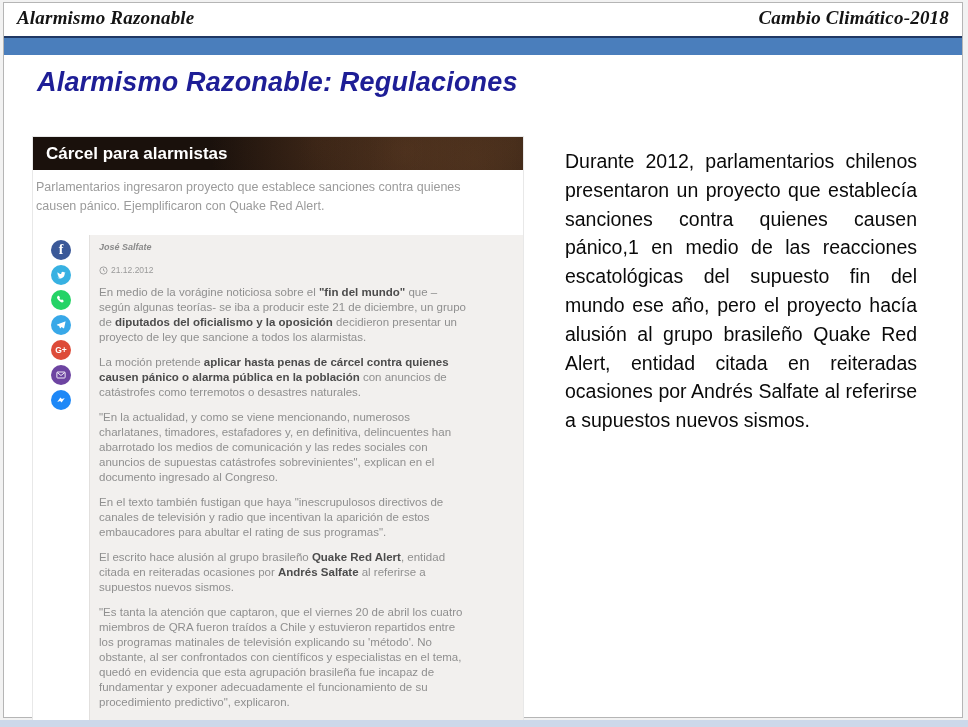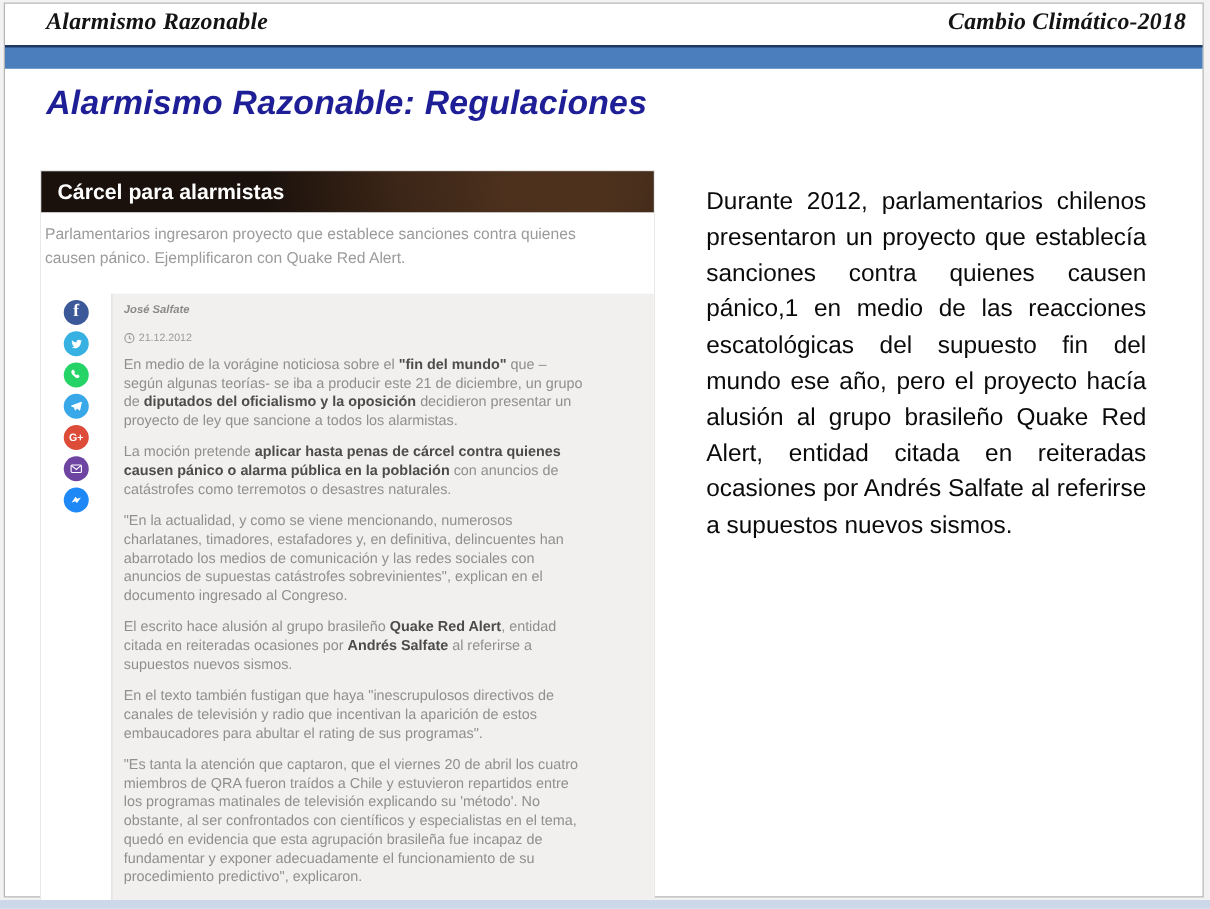--- a/index.html
+++ b/index.html
@@ -14,21 +14,21 @@
   }
   .bottom-strip{
     position:absolute;left:0;bottom:0;width:968px;height:7px;
     background:#ccd8ea;
   }
   
   .top-header{
     position:absolute;top:4px;left:13px;right:13px;
     display:flex;justify-content:space-between;align-items:baseline;
     font-family:"Liberation Serif",serif;font-style:italic;font-weight:bold;
-    font-size:19px;color:#141414;letter-spacing:.2px;margin-left:20px;
+    font-size:19px;color:#141414;letter-spacing:.2px;
   }
   .accent-bar{
     position:absolute;top:33px;left:0;width:100%;height:19px;
     background:var(--accent,#4a7ebc);border-top:2px solid #203864;box-sizing:border-box;
   }
   .page-title{
     position:absolute;top:64px;left:33px;
     font-size:27px;font-weight:bold;font-style:italic;
     color:var(--title-color,#1e1e96);letter-spacing:.2px;
   }
@@ -150,22 +150,22 @@
                 <circle cx="5" cy="5" r="4" fill="none" stroke="#9a9a9a" stroke-width="1"></circle>
                 <path d="M5 2.8V5l1.6 1" fill="none" stroke="#9a9a9a" stroke-width="1"></path>
               </svg>
             <span>21.12.2012</span>
           </div>
         </div>
         <div>
             <p><span>En medio de la vorágine noticiosa sobre el </span><span class="seg-b">"fin del mundo"</span><span> que –según algunas teorías- se iba a producir este 21 de diciembre, un grupo de </span><span class="seg-b">diputados del oficialismo y la oposición</span><span> decidieron presentar un proyecto de ley que sancione a todos los alarmistas.</span></p>
             <p><span>La moción pretende </span><span class="seg-b">aplicar hasta penas de cárcel contra quienes causen pánico o alarma pública en la población</span><span> con anuncios de catástrofes como terremotos o desastres naturales.</span></p>
             <p><span>"En la actualidad, y como se viene mencionando, numerosos charlatanes, timadores, estafadores y, en definitiva, delincuentes han abarrotado los medios de comunicación y las redes sociales con anuncios de supuestas catástrofes sobrevinientes", explican en el documento ingresado al Congreso.</span></p>
+            <p><span>En el texto también fustigan que haya "inescrupulosos directivos de canales de televisión y radio que incentivan la aparición de estos embaucadores para abultar el rating de sus programas".</span></p>
             <p><span>El escrito hace alusión al grupo brasileño </span><span class="seg-b">Quake Red Alert</span><span>, entidad citada en reiteradas ocasiones por </span><span class="seg-b">Andrés Salfate</span><span> al referirse a supuestos nuevos sismos.</span></p>
-            <p><span>En el texto también fustigan que haya "inescrupulosos directivos de canales de televisión y radio que incentivan la aparición de estos embaucadores para abultar el rating de sus programas".</span></p>
             <p><span>"Es tanta la atención que captaron, que el viernes 20 de abril los cuatro miembros de QRA fueron traídos a Chile y estuvieron repartidos entre los programas matinales de televisión explicando su 'método'. No obstante, al ser confrontados con científicos y especialistas en el tema, quedó en evidencia que esta agrupación brasileña fue incapaz de fundamentar y exponer adecuadamente el funcionamiento de su procedimiento predictivo", explicaron.</span></p>
           </div>
       </div>
     </div>
   </div>
 
   <div class="main-text">Durante 2012, parlamentarios chilenos presentaron un proyecto que establecía sanciones contra quienes causen pánico,1 en medio de las reacciones escatológicas del supuesto fin del mundo ese año, pero el proyecto hacía alusión al grupo brasileño Quake Red Alert, entidad citada en reiteradas ocasiones por Andrés Salfate al referirse a supuestos nuevos sismos.</div>
 
 </div>
 

